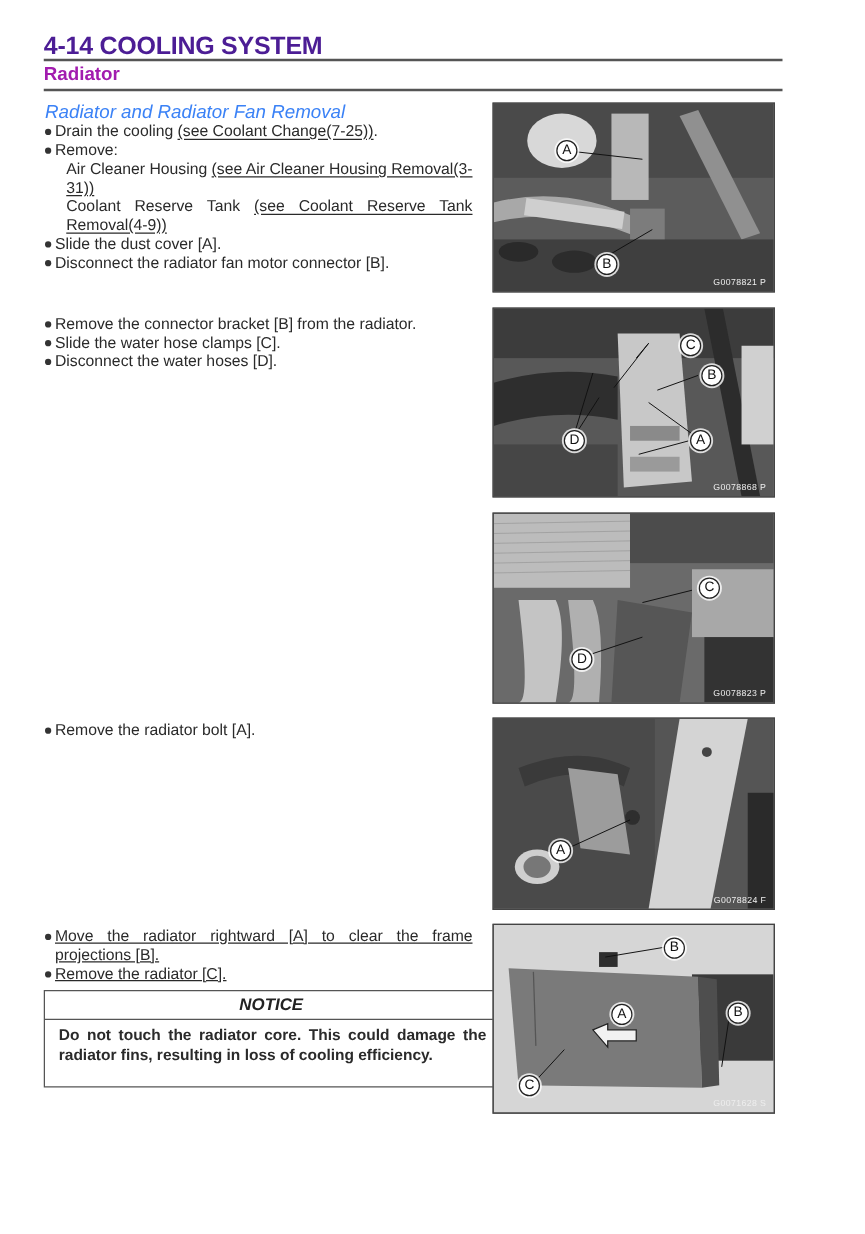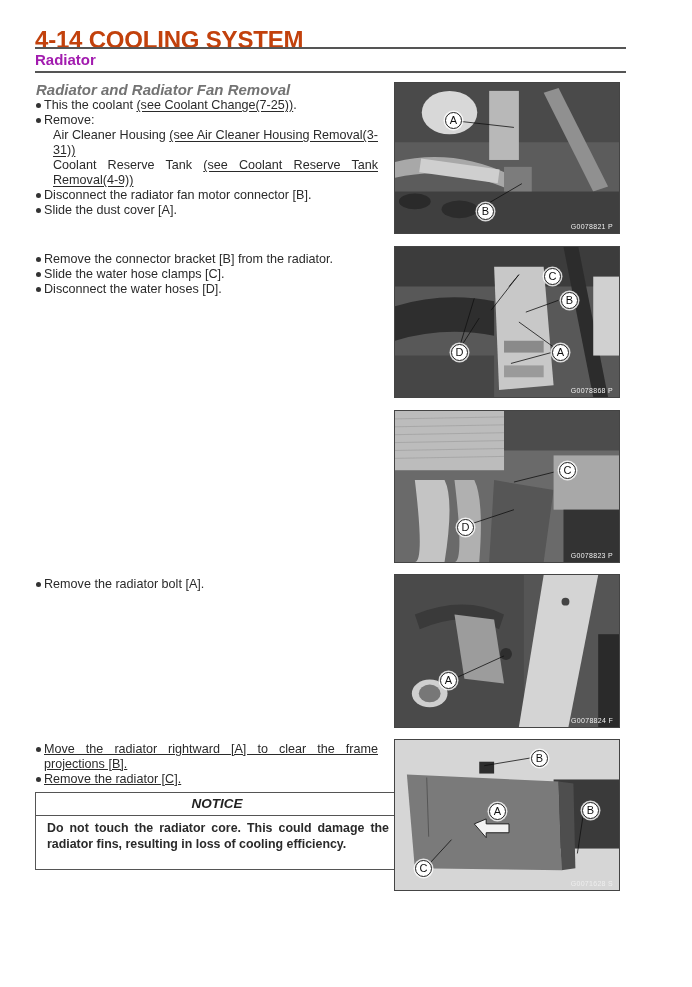--- a/index.html
+++ b/index.html
@@ -2,30 +2,30 @@
 <html><head>
 <meta charset="utf-8">
 <style>
   html, body { margin: 0; padding: 0; background: #ffffff; }
   body {
     width: 692px; height: 987px; position: relative; overflow: hidden;
     font-family: "Liberation Sans", sans-serif; color: #1a1a1a;
   }
   .chapter-title {
     position: absolute; left: 35px; top: 26px;
-    font-size: 24px; font-weight: bold; letter-spacing: -0.2px; color: #c2410c;
+    font-size: 20px; font-weight: bold; letter-spacing: -0.2px; color: #4c1d95;
   }
   .rule { position: absolute; left: 35px; width: 591px; height: 1.5px; background: #555; }
   .section-title {
     position: absolute; left: 35px; top: 51px;
     font-size: 15px; font-weight: bold; color: #a21caf;
   }
   .subhead {
     position: absolute; left: 36px; top: 81px;
-    font-size: 15px; font-weight: bold; font-style: italic; color: #737373;
+    font-size: 15px; font-weight: normal; font-style: italic; color: #3b82f6;
   }
   .block { position: absolute; left: 36px; width: 342px; font-size: 12.6px; line-height: 15px; color: #2a2a2a; }
   .item { position: relative; padding-left: 8px; text-align: left; }
   .item::before {
     content: ""; position: absolute; left: 0; top: 5px;
     width: 5px; height: 5px; border-radius: 50%; background: #333;
   }
   .sub { padding-left: 17px; text-align: justify; }
   .ref { text-decoration: underline; text-underline-offset: 2px; }
   .justify { text-align: justify; }
@@ -65,33 +65,33 @@
 
 <div class="chapter-title">4-14 COOLING SYSTEM</div>
 <div class="rule" style="top:47px;"></div>
 <div class="section-title">Radiator</div>
 <div class="rule" style="top:71px;"></div>
 
 <div class="subhead">Radiator and Radiator Fan Removal</div>
 
 <div class="block" style="top:98px;">
   <div class="item">
-    <span>This the coolant </span><span class="ref">(see Coolant Change(7-25))</span><span>.</span>
+    <span>Drain the cooling </span><span class="ref">(see Coolant Change(7-25))</span><span>.</span>
   </div>
   <div class="item">
     <span>Remove:</span>
   </div>
   <div class="sub">
     <span>Air Cleaner Housing </span><span class="ref">(see Air Cleaner Housing Removal(3-31))</span>
   </div>
   <div class="sub">
     <span>Coolant Reserve Tank </span><span class="ref">(see Coolant Reserve Tank Removal(4-9))</span>
   </div>
+  <div class="item">Slide the dust cover [A].</div>
   <div class="item">Disconnect the radiator fan motor connector [B].</div>
-  <div class="item">Slide the dust cover [A].</div>
 </div>
 
 <div class="block" style="top:252px;">
   <div class="item">Remove the connector bracket [B] from the radiator.</div>
   <div class="item">Slide the water hose clamps [C].</div>
   <div class="item">Disconnect the water hoses [D].</div>
 </div>
 
 <div class="block" style="top:577px;">
   <div class="item">Remove the radiator bolt [A].</div>

